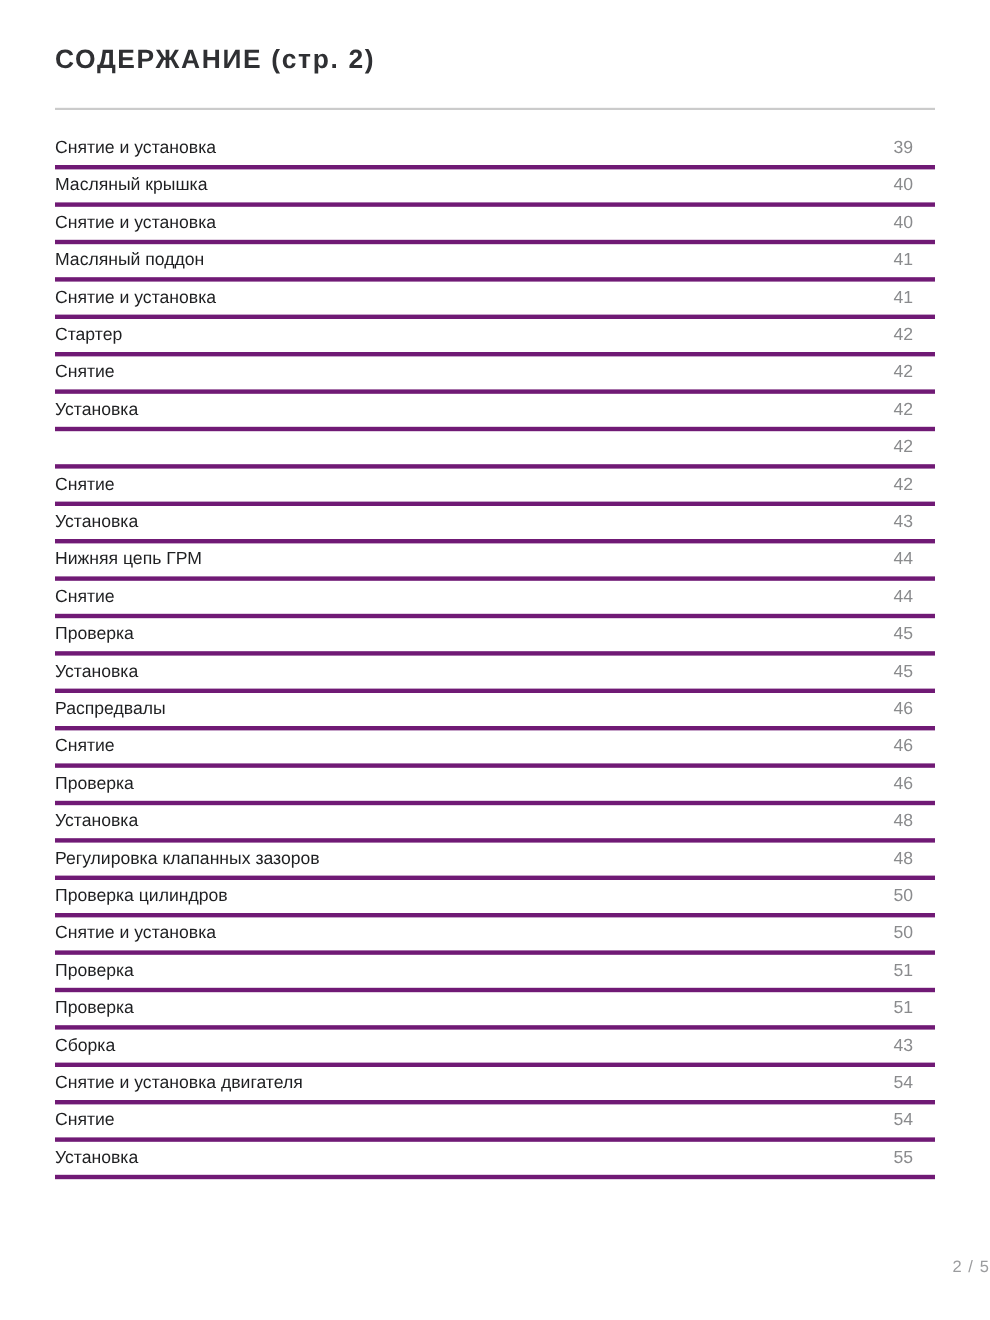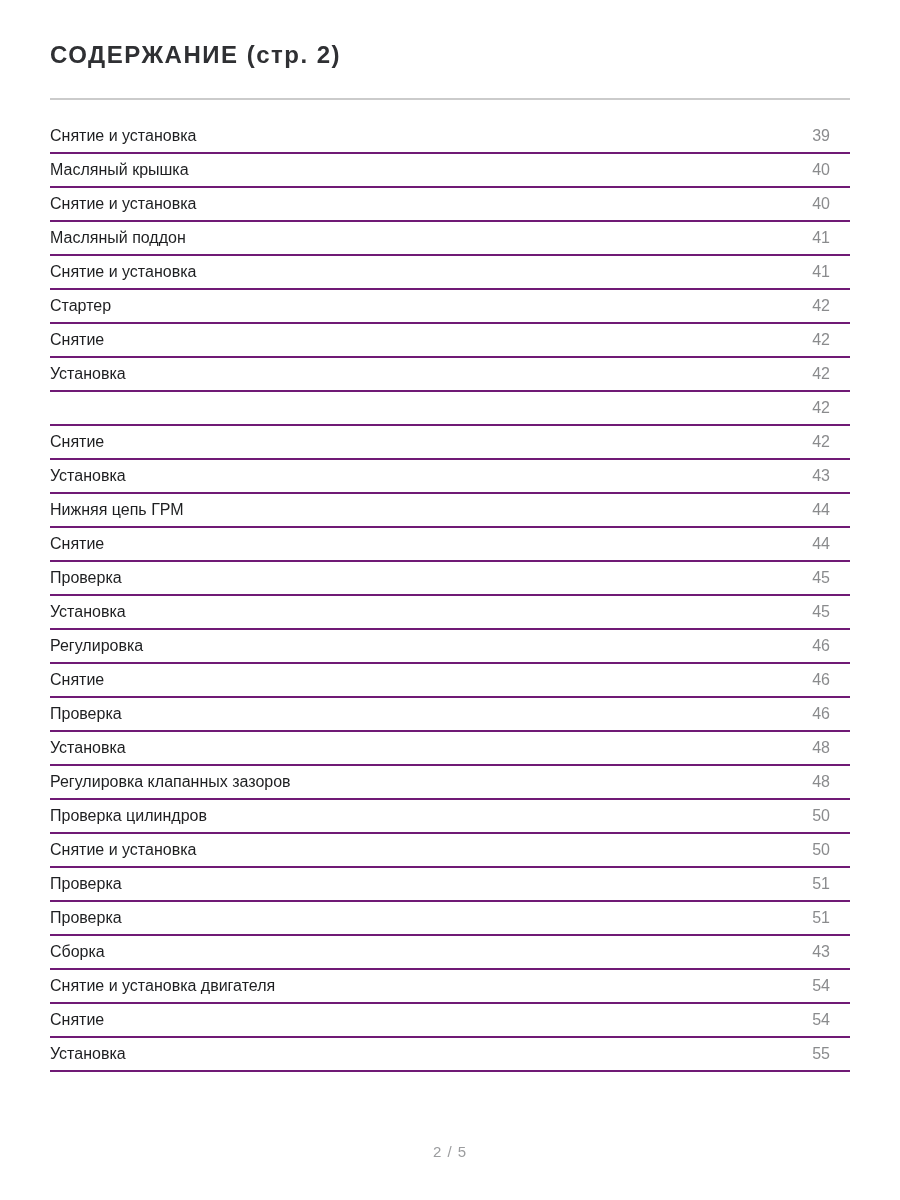--- a/index.html
+++ b/index.html
@@ -32,40 +32,40 @@
     background: #cbcbcb;
   }
   .toc {
     margin: 20px 50px 0 50px;
   }
   .toc-row {
     box-sizing: border-box;
     height: 34px;
     display: flex;
     align-items: center;
-    border-bottom: 2px solid #701a75;
+    border-bottom: 4px solid #701a75;
     font-size: 16px;
     cursor: default;
   }
   .toc-label {
     color: #1e1f21;
     white-space: nowrap;
   }
   .toc-page {
     margin-left: auto;
     padding-right: 20px;
     color: #8a8b8d;
     text-align: right;
   }
   .footer {
     position: absolute;
     left: 0;
     right: 0;
     bottom: 40px;
-    text-align: center;
+    text-align: right;
     font-size: 15px;
     letter-spacing: 1px;
     color: #9b9c9e;
   }
 </style>
 </head>
 <body>
 
 <div class="page">
 
@@ -144,21 +144,21 @@
       <span class="toc-label">Проверка</span>
       <span class="toc-page">45</span>
     </div>
 
     <div class="toc-row">
       <span class="toc-label">Установка</span>
       <span class="toc-page">45</span>
     </div>
 
     <div class="toc-row">
-      <span class="toc-label">Регулировка</span>
+      <span class="toc-label">Распредвалы</span>
       <span class="toc-page">46</span>
     </div>
 
     <div class="toc-row">
       <span class="toc-label">Снятие</span>
       <span class="toc-page">46</span>
     </div>
 
     <div class="toc-row">
       <span class="toc-label">Проверка</span>

